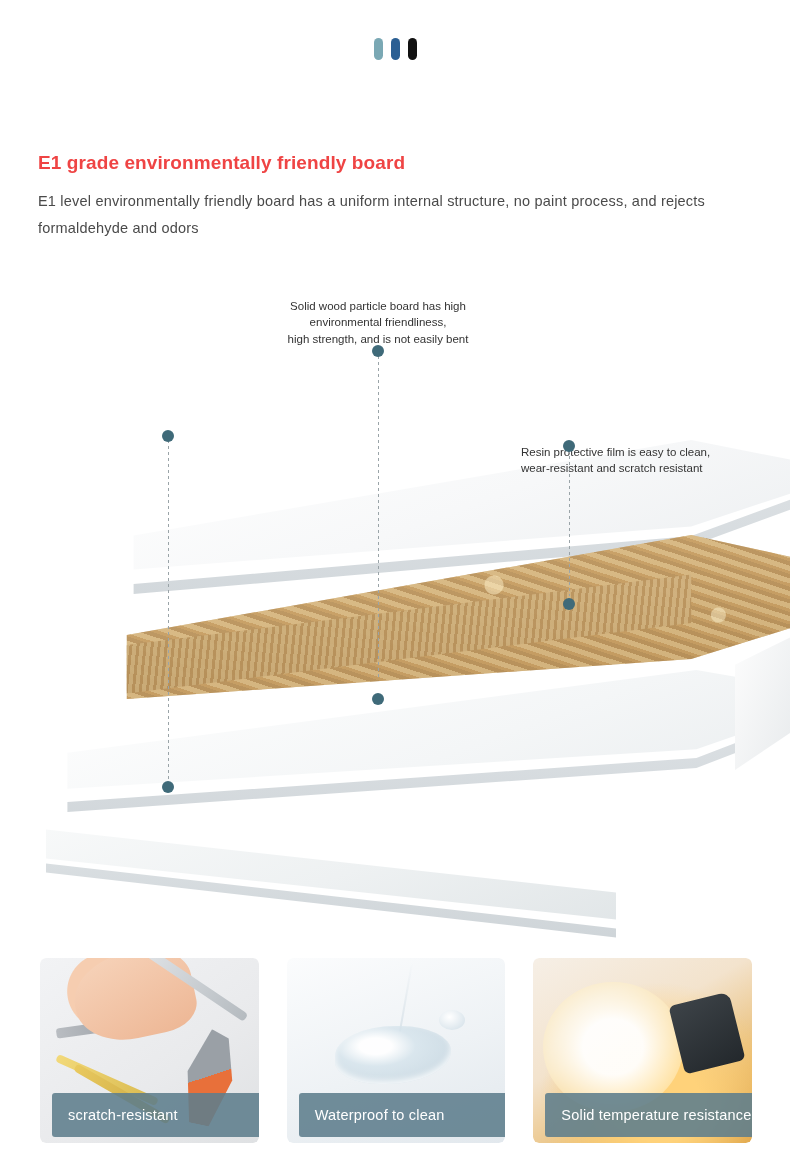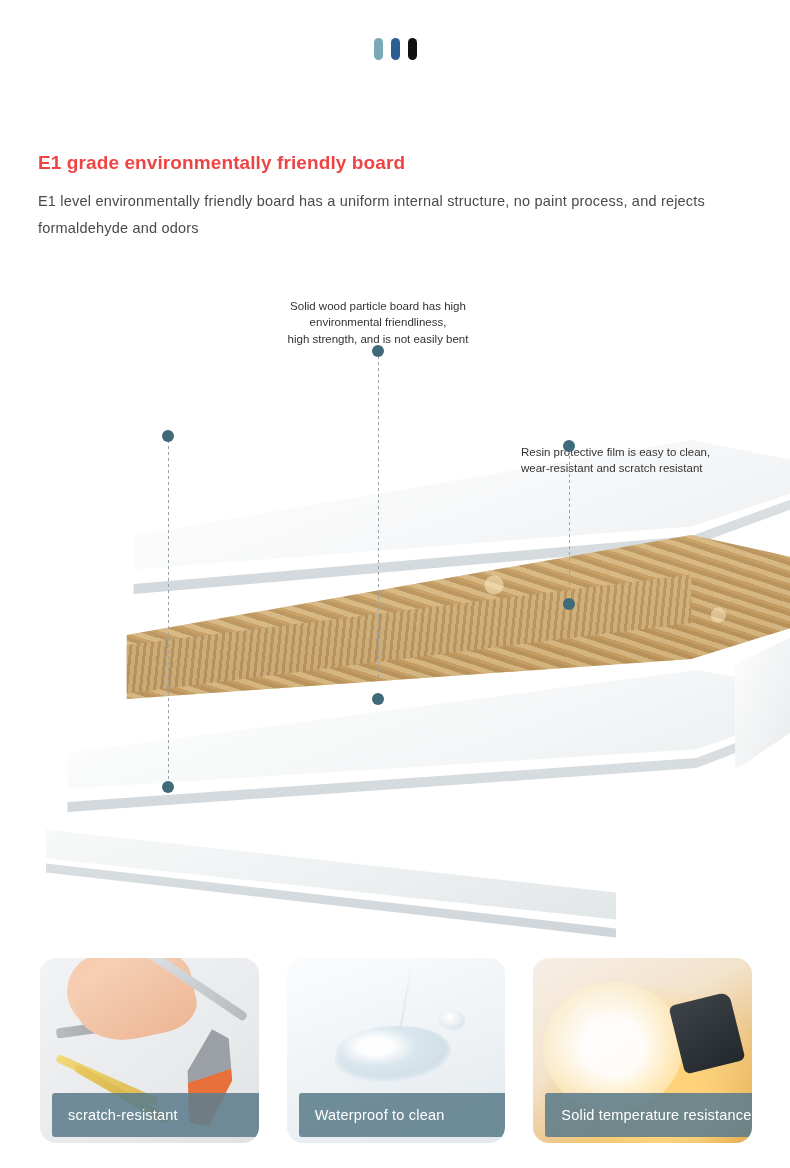--- a/index.html
+++ b/index.html
@@ -216,21 +216,21 @@
     left: 40px;
     top: 958px;
     width: 712px;
     display: flex;
     gap: 28px;
   }
   .card {
     position: relative;
     width: 219px;
     height: 185px;
-    border-radius: 16px;
+    border-radius: 6px;
     overflow: hidden;
   }
   .card .photo {
     position: absolute;
     inset: 0;
     border-radius: 6px;
   }
   .card .caption {
     position: absolute;
     left: 12px;

